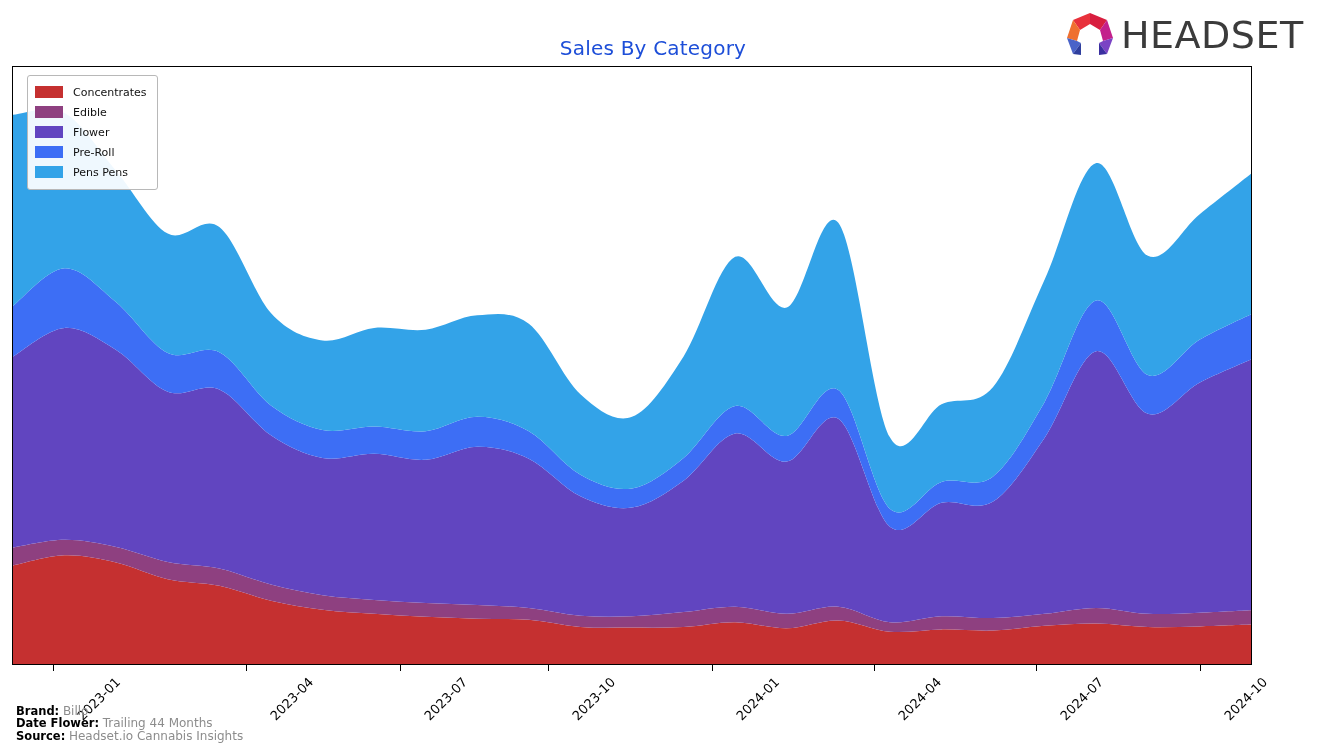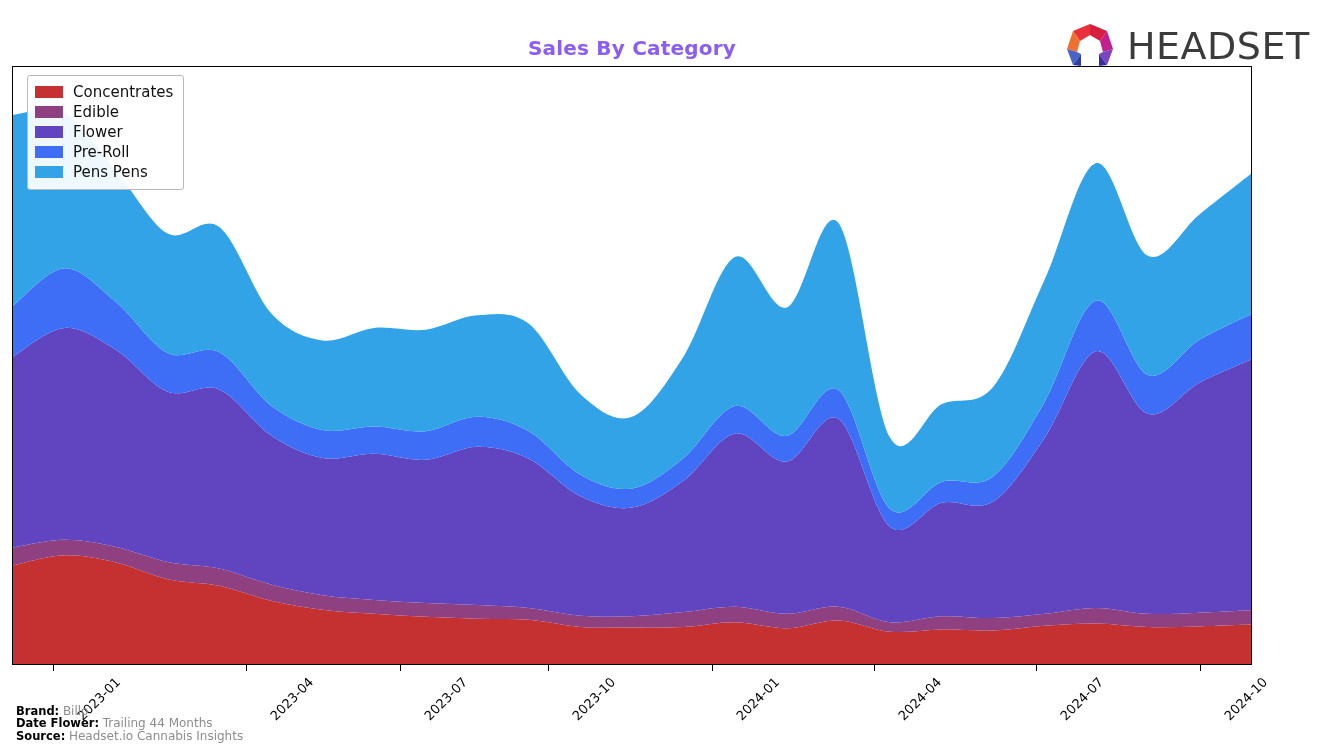--- a/index.html
+++ b/index.html
@@ -16,35 +16,35 @@
   }
 
   
   #chart-title {
     position: absolute;
     left: 0;
     top: 38px;
     width: 1264px;
     text-align: center;
     font-size: 20px;
-    font-weight: bold;
-    color: #8b5cf6;
+    font-weight: normal;
+    color: #1d4ed8;
     letter-spacing: 0.2px;
     line-height: 1;
+    padding-left: 21px;
   }
 
   #brand-logo {
     position: absolute;
     right: 10px;
-    top: 21px;
+    top: 10px;
     width: 248px;
     height: 50px;
     display: flex;
     align-items: center;
-    gap: 6px;
   }
   #brand-logo .logo-mark {
     width: 62px;
     height: 48px;
     flex: none;
   }
   #brand-logo .logo-word {
     font-size: 38px;
     font-weight: 500;
     letter-spacing: 0.5px;
@@ -91,21 +91,21 @@
     align-items: center;
     height: 20px;
   }
   .legend-swatch {
     width: 28px;
     height: 12px;
     flex: none;
     margin-right: 10px;
   }
   .legend-label {
-    font-size: 15px;
+    font-size: 11px;
     color: #111111;
     white-space: nowrap;
     line-height: 1;
   }
 
   
   #x-axis {
     position: absolute;
     left: 12px;
     top: 665px;

